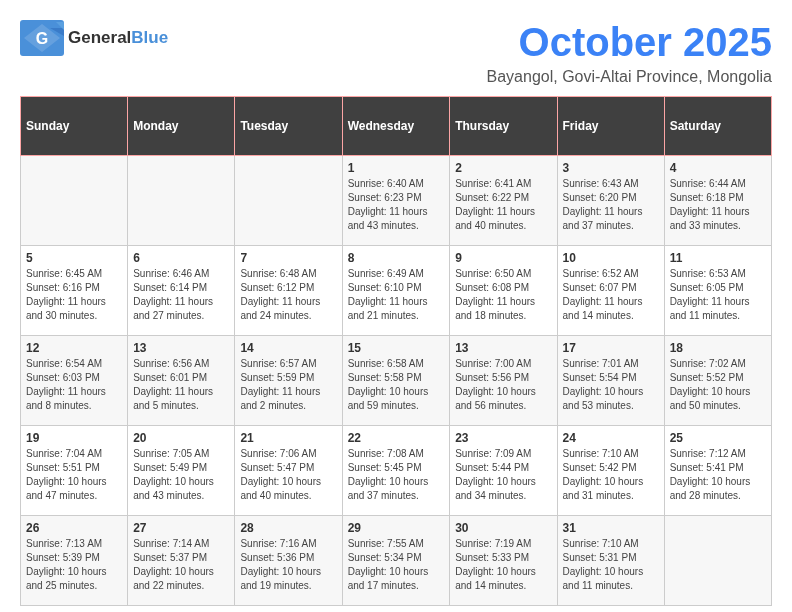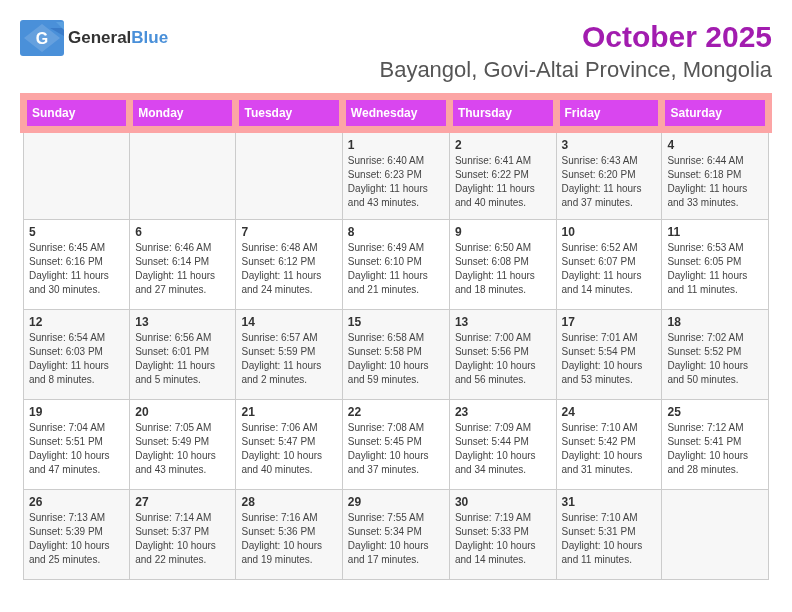--- a/index.html
+++ b/index.html
@@ -22,43 +22,43 @@
       align-items: flex-start;
     }
     .logo-text-group {
       display: flex;
       align-items: center;
     }
     .title-group {
       text-align: right;
     }
     .month-title {
-      font-size: 30px;
+      font-size: 40px;
       font-weight: bold;
-      color: #a21caf;
+      color: #3b82f6;
       line-height: 1.1;
     }
     .location-title {
-      font-size: 22px;
+      font-size: 16px;
       color: #555;
       margin-top: 4px;
     }
     table {
       width: 100%;
       border-collapse: collapse;
       font-size: 11px;
     }
     thead tr th {
-      background-color: #d946ef;
+      background-color: #404040;
       color: #fff;
       text-align: left;
-      padding: 6px 5px;
+      padding: 22px 5px;
       font-size: 12px;
       font-weight: bold;
-      border: 7px solid #fca5a5;
+      border: 1px solid #fca5a5;
     }
     tbody tr td {
       vertical-align: top;
       padding: 5px;
       border: 1px solid #ccc;
       width: 108px;
       min-height: 80px;
       height: 90px;
     }
     tbody tr:nth-child(odd) td {

